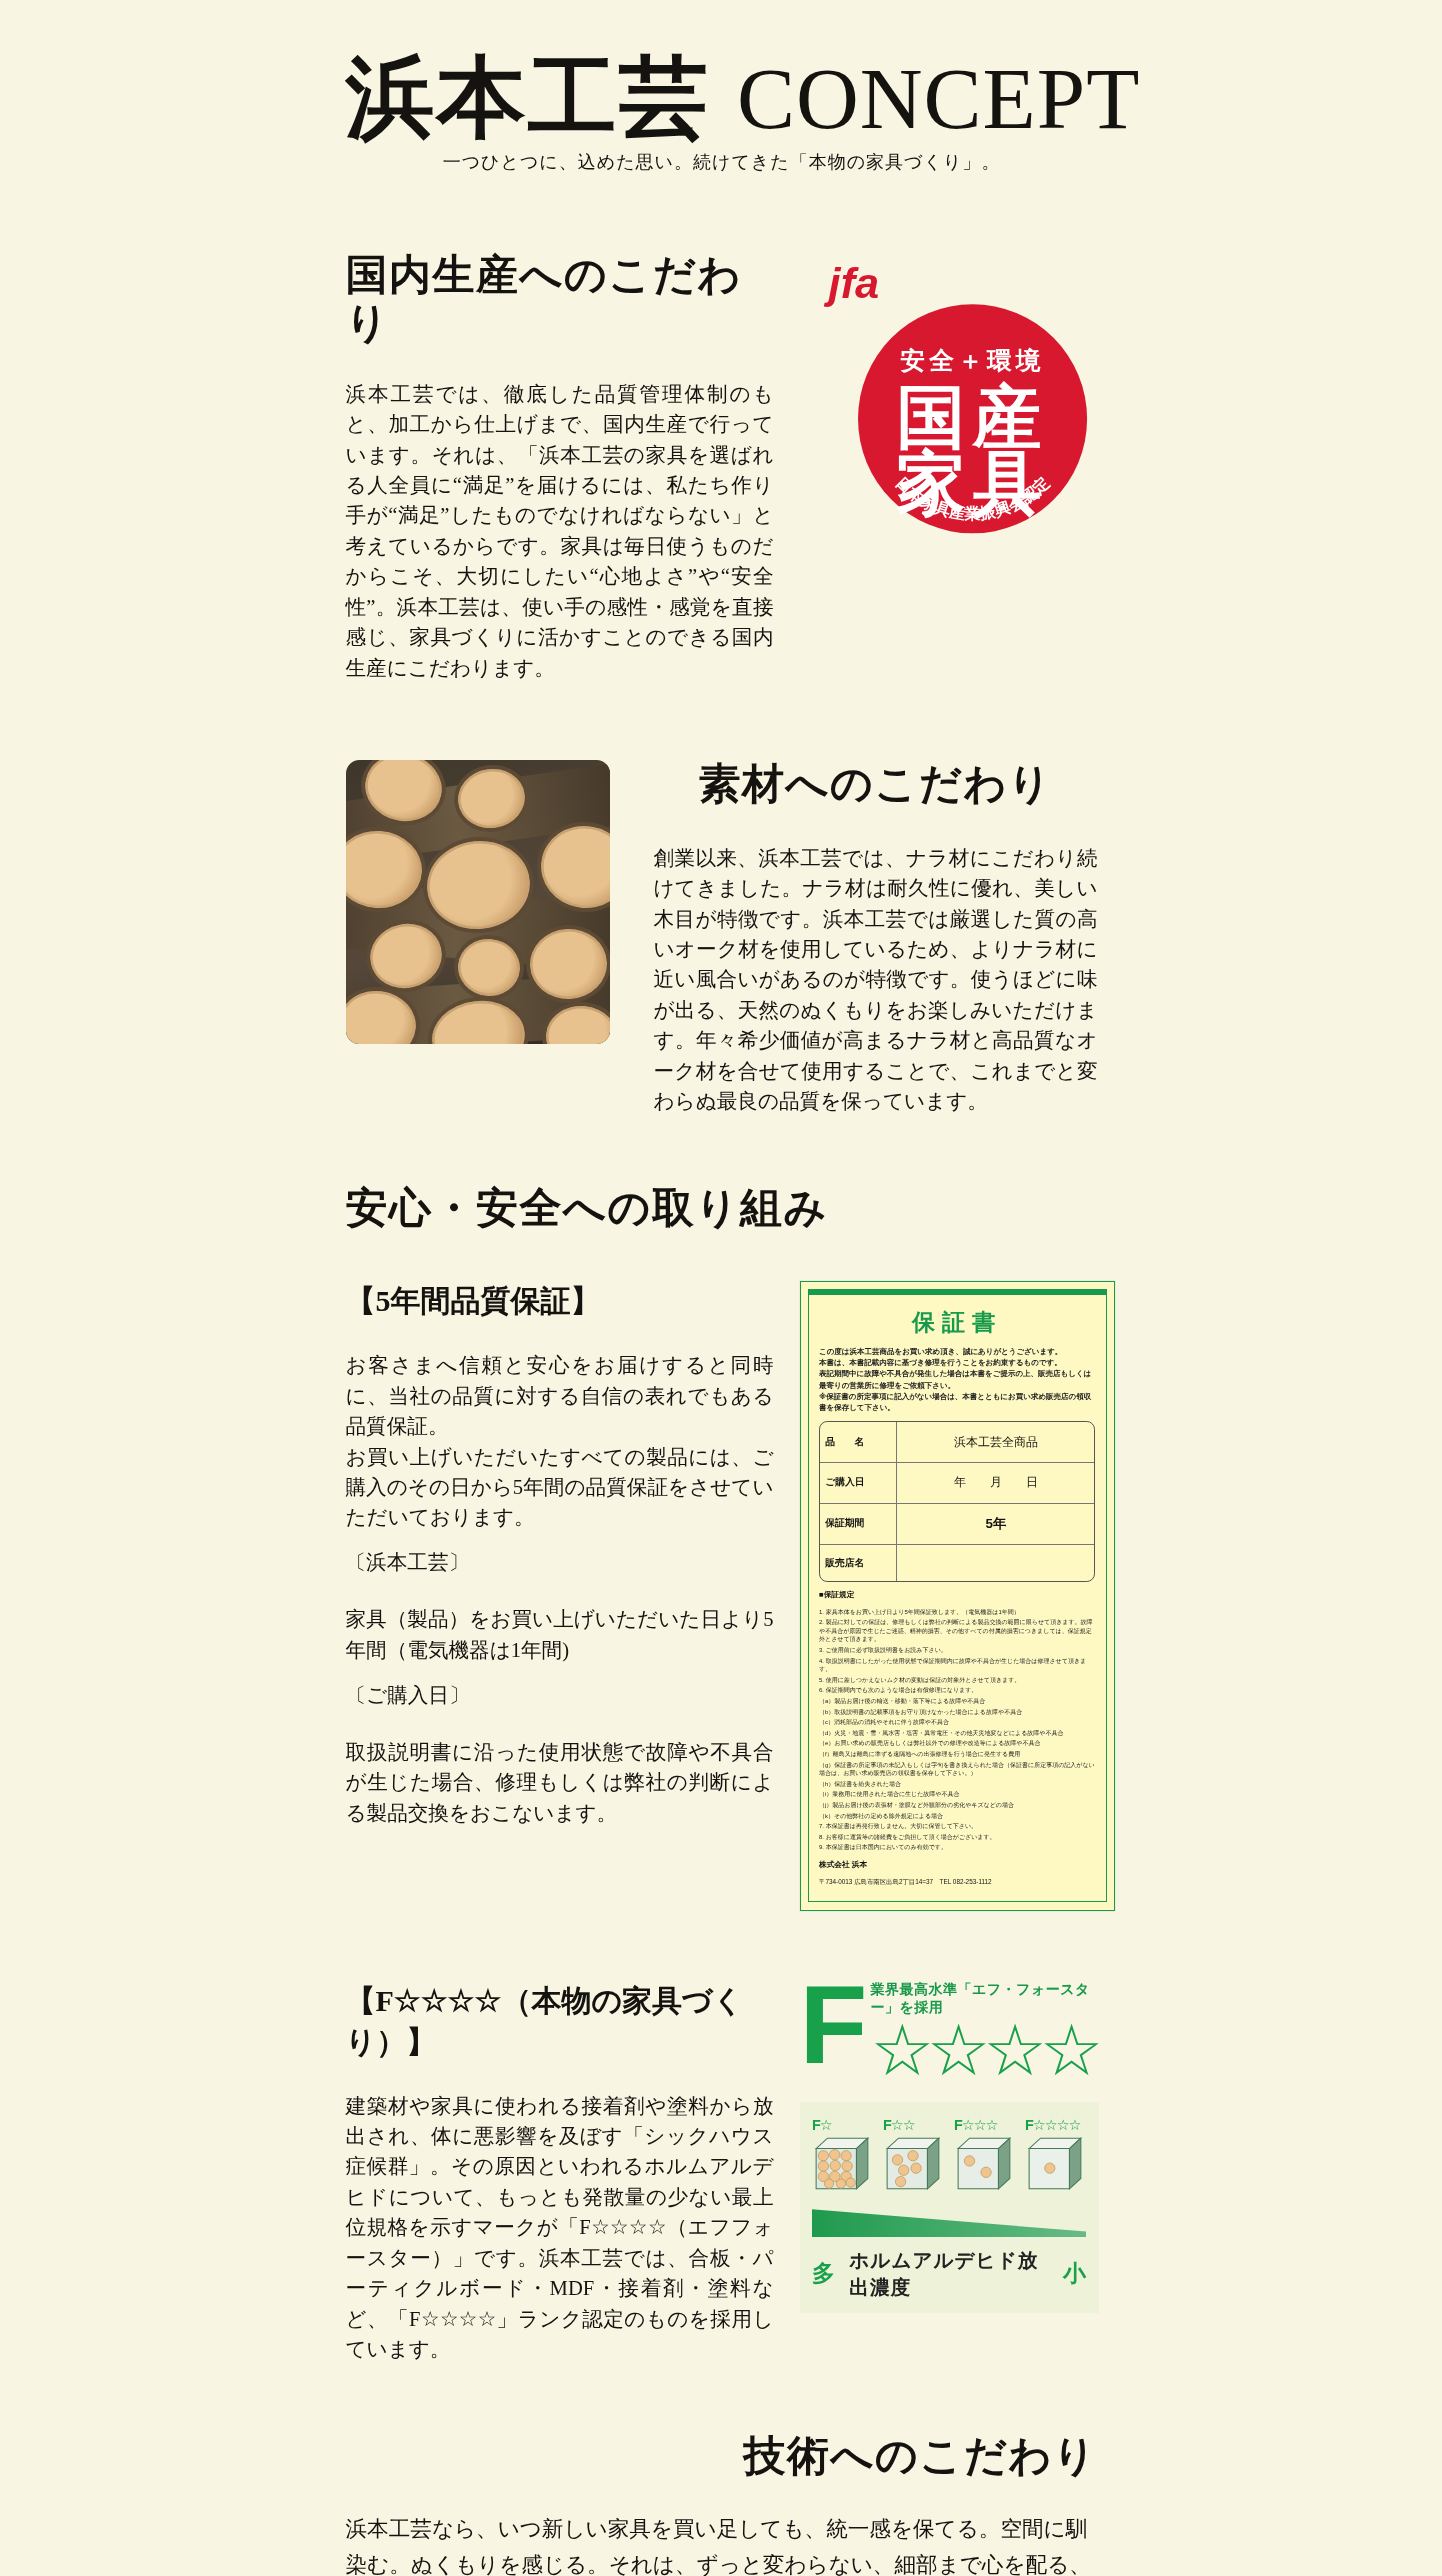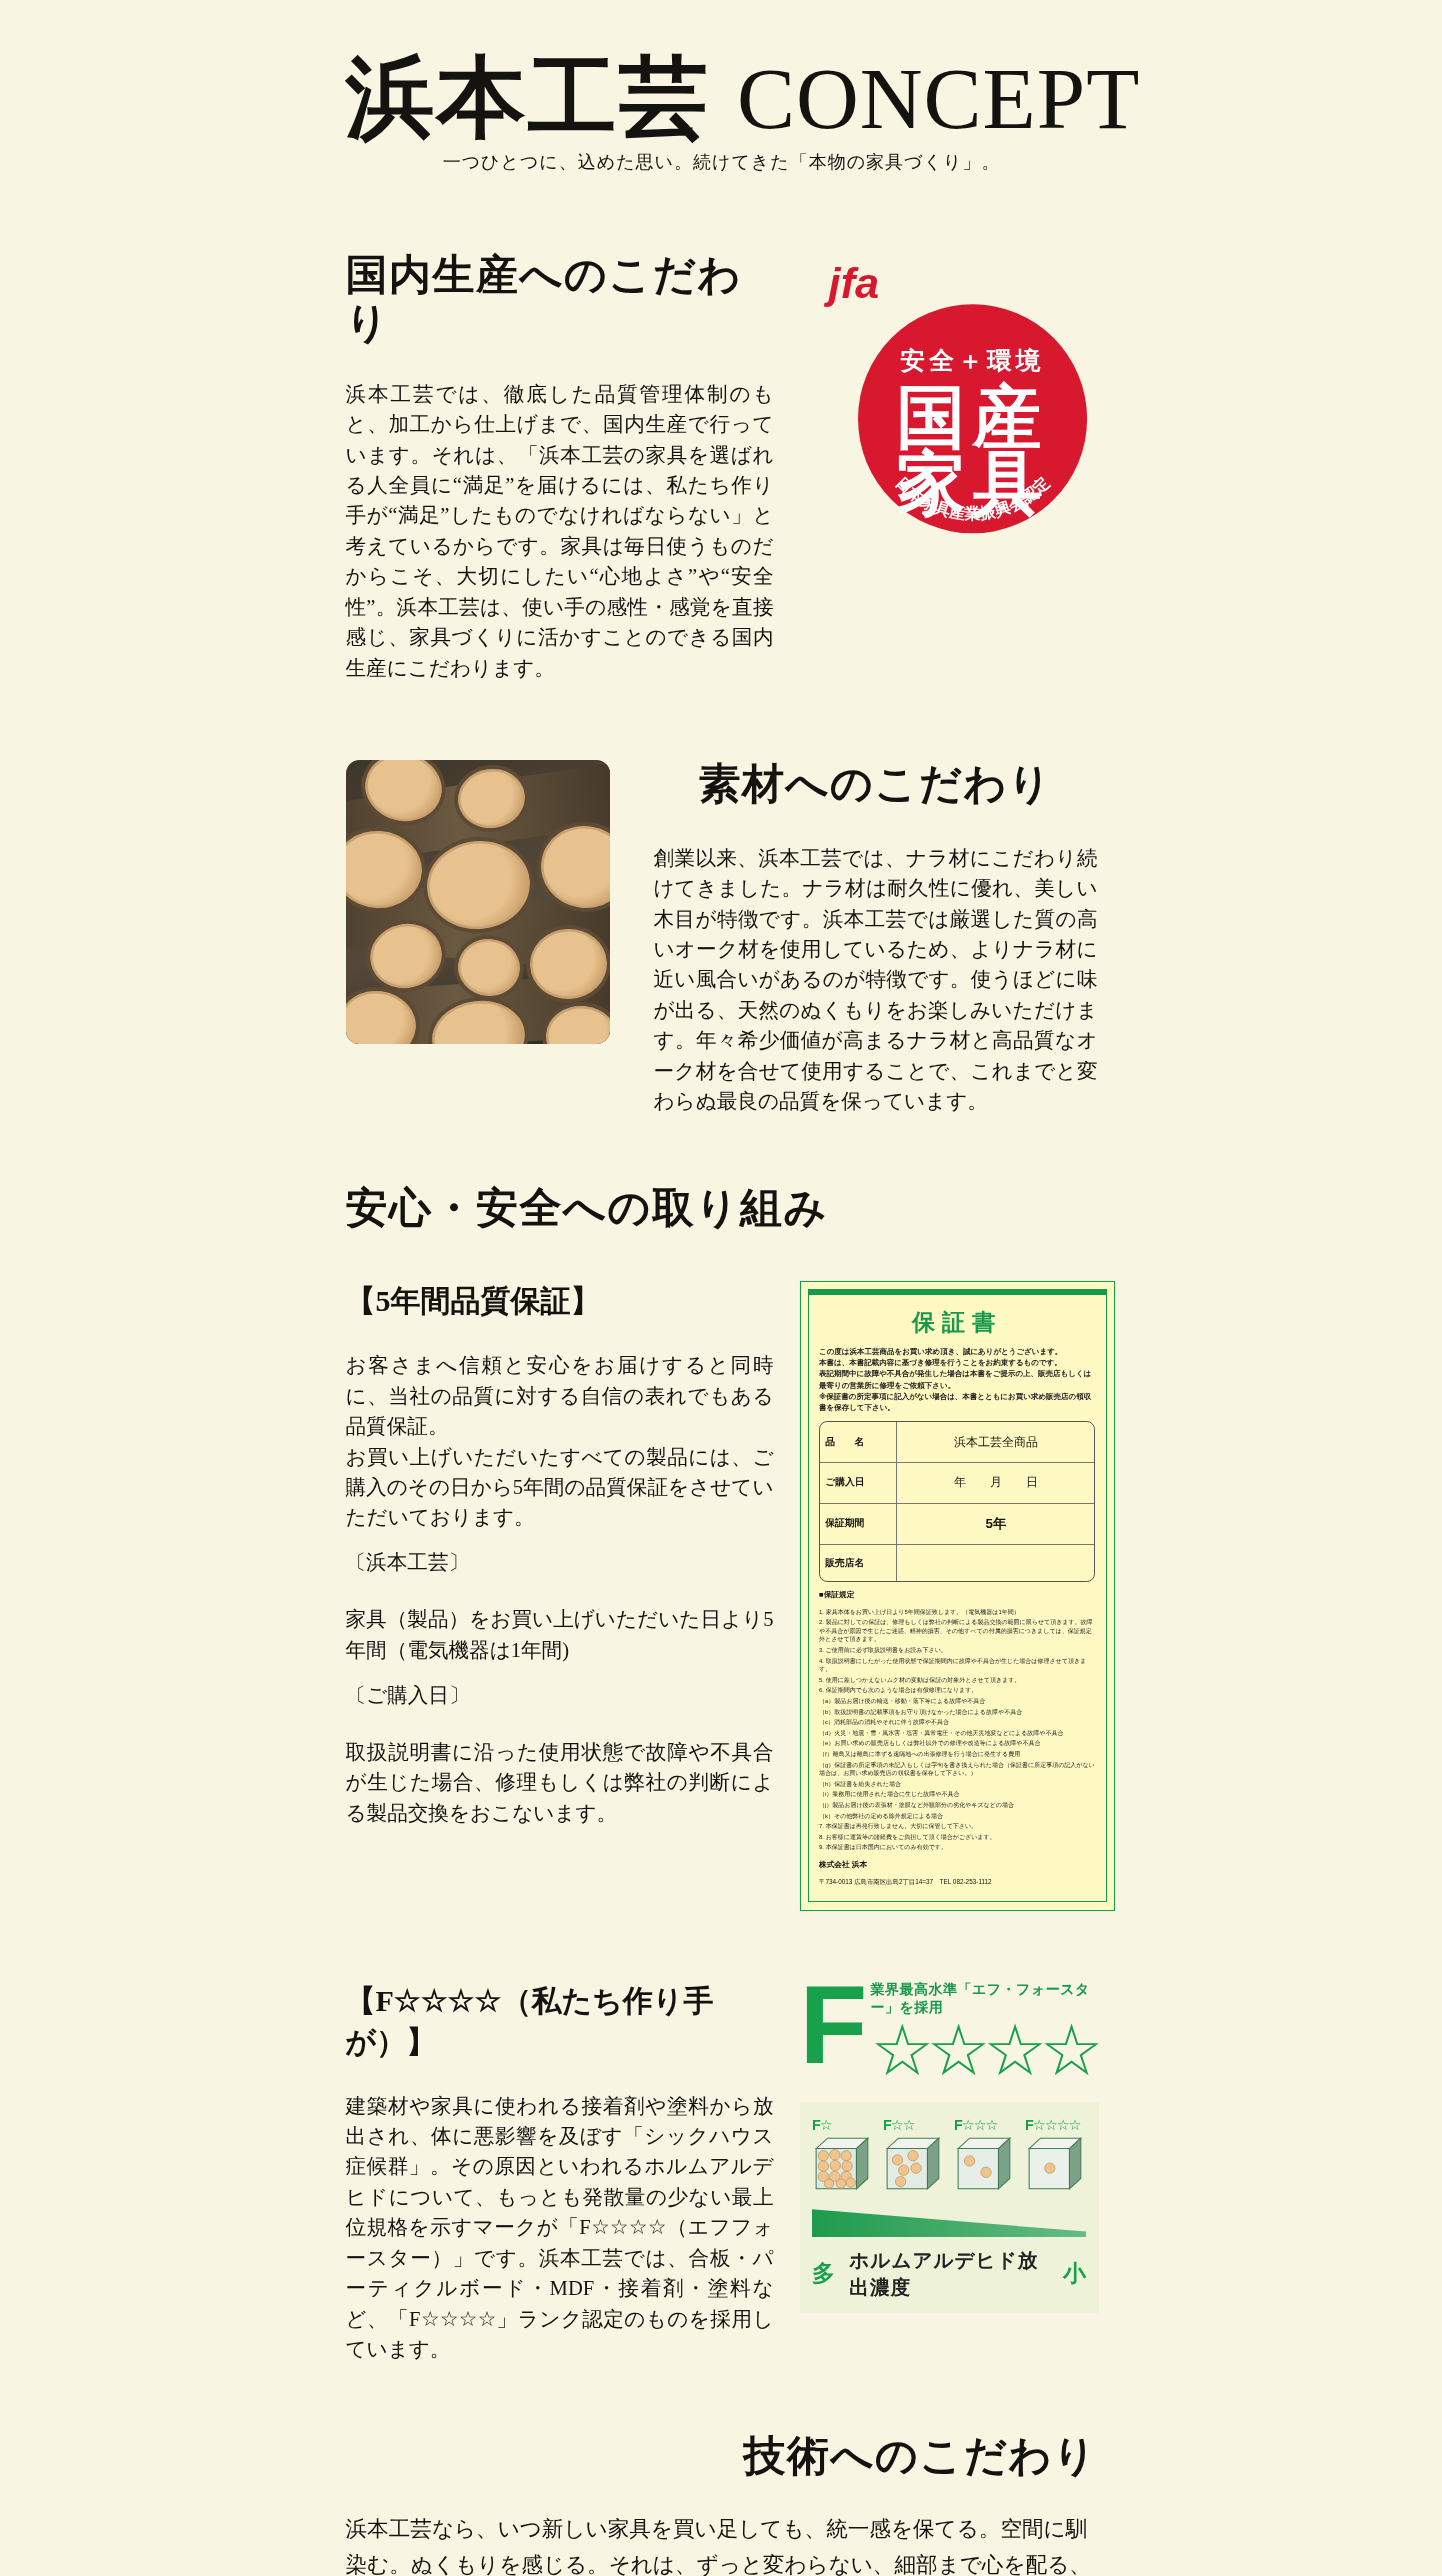--- a/index.html
+++ b/index.html
@@ -201,21 +201,21 @@
               <div class="rule">9. 本保証書は日本国内においてのみ有効です。</div>
             </div>
           <p class="cert-company">株式会社 浜本</p>
           <p class="cert-address">〒734-0013 広島市南区出島2丁目14=37　TEL 082-253-1112</p>
         </div>
       </div>
     </div>
 
     <div class="fstar-row">
       <div class="fstar-col">
-        <h3 class="sub-head">【F☆☆☆☆（私たち作り手が）】</h3>
+        <h3 class="sub-head">【F☆☆☆☆（本物の家具づくり）】</h3>
         <p class="body-text">建築材や家具に使われる接着剤や塗料から放出され、体に悪影響を及ぼす「シックハウス症候群」。その原因といわれるホルムアルデヒドについて、もっとも発散量の少ない最上位規格を示すマークが「F☆☆☆☆（エフフォースター）」です。浜本工芸では、合板・パーティクルボード・MDF・接着剤・塗料など、「F☆☆☆☆」ランク認定のものを採用しています。</p>
       </div>
       <div class="fstar-right">
         <div class="flogo">
           <span class="flogo-f">F</span>
           <span class="flogo-right">
             <span class="flogo-caption">業界最高水準「エフ・フォースター」を採用</span><br>
             <span class="flogo-stars">☆☆☆☆</span>
           </span>
         </div>

